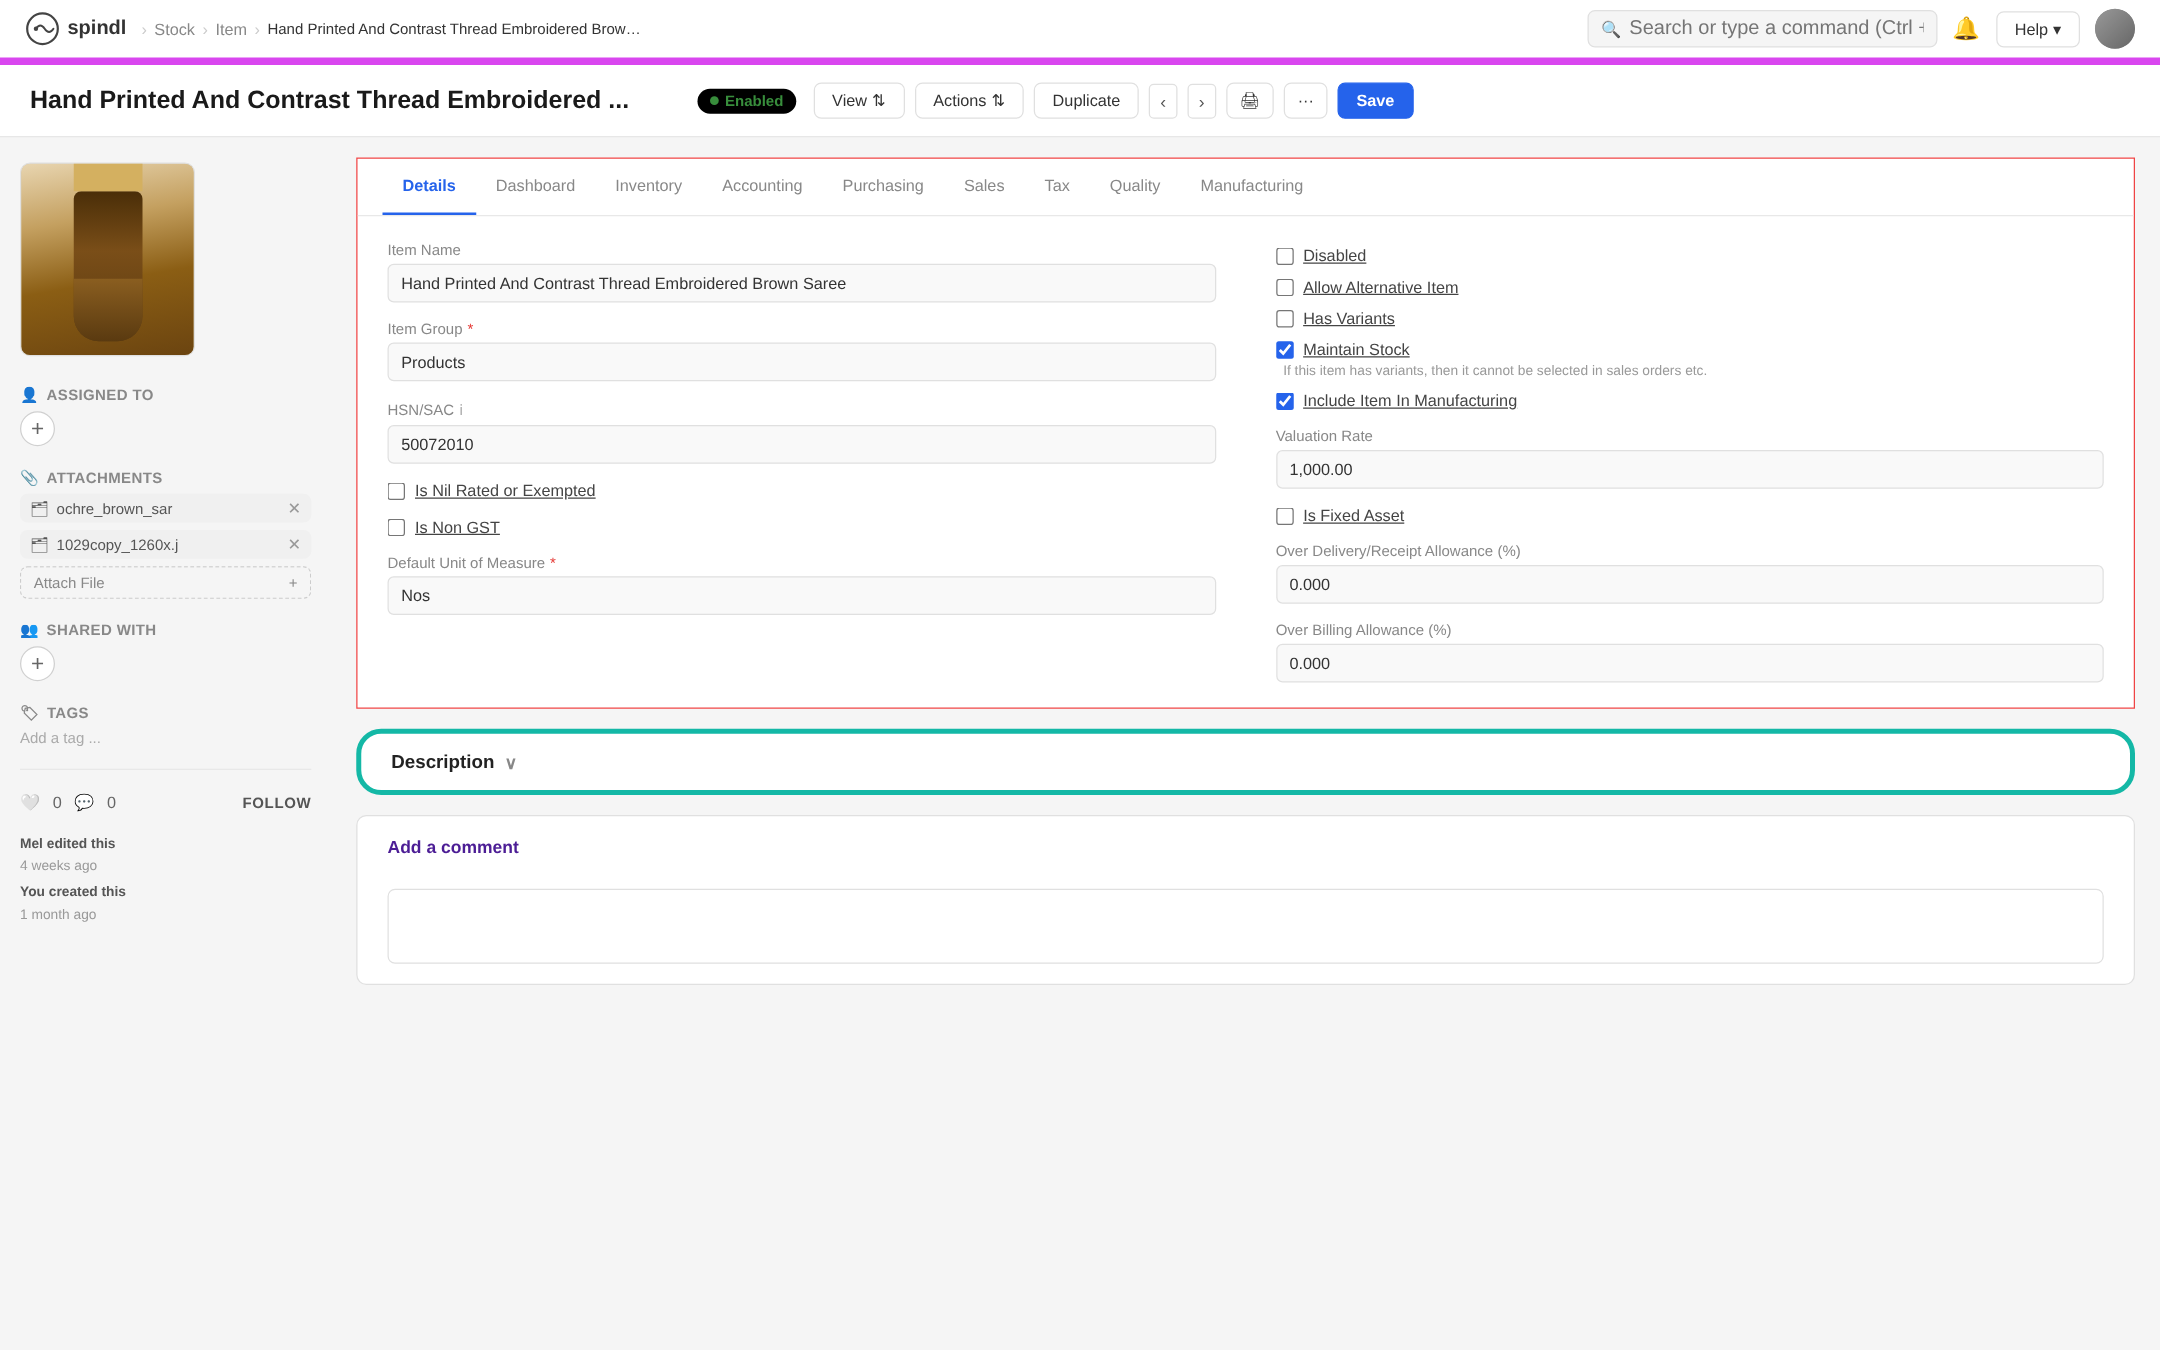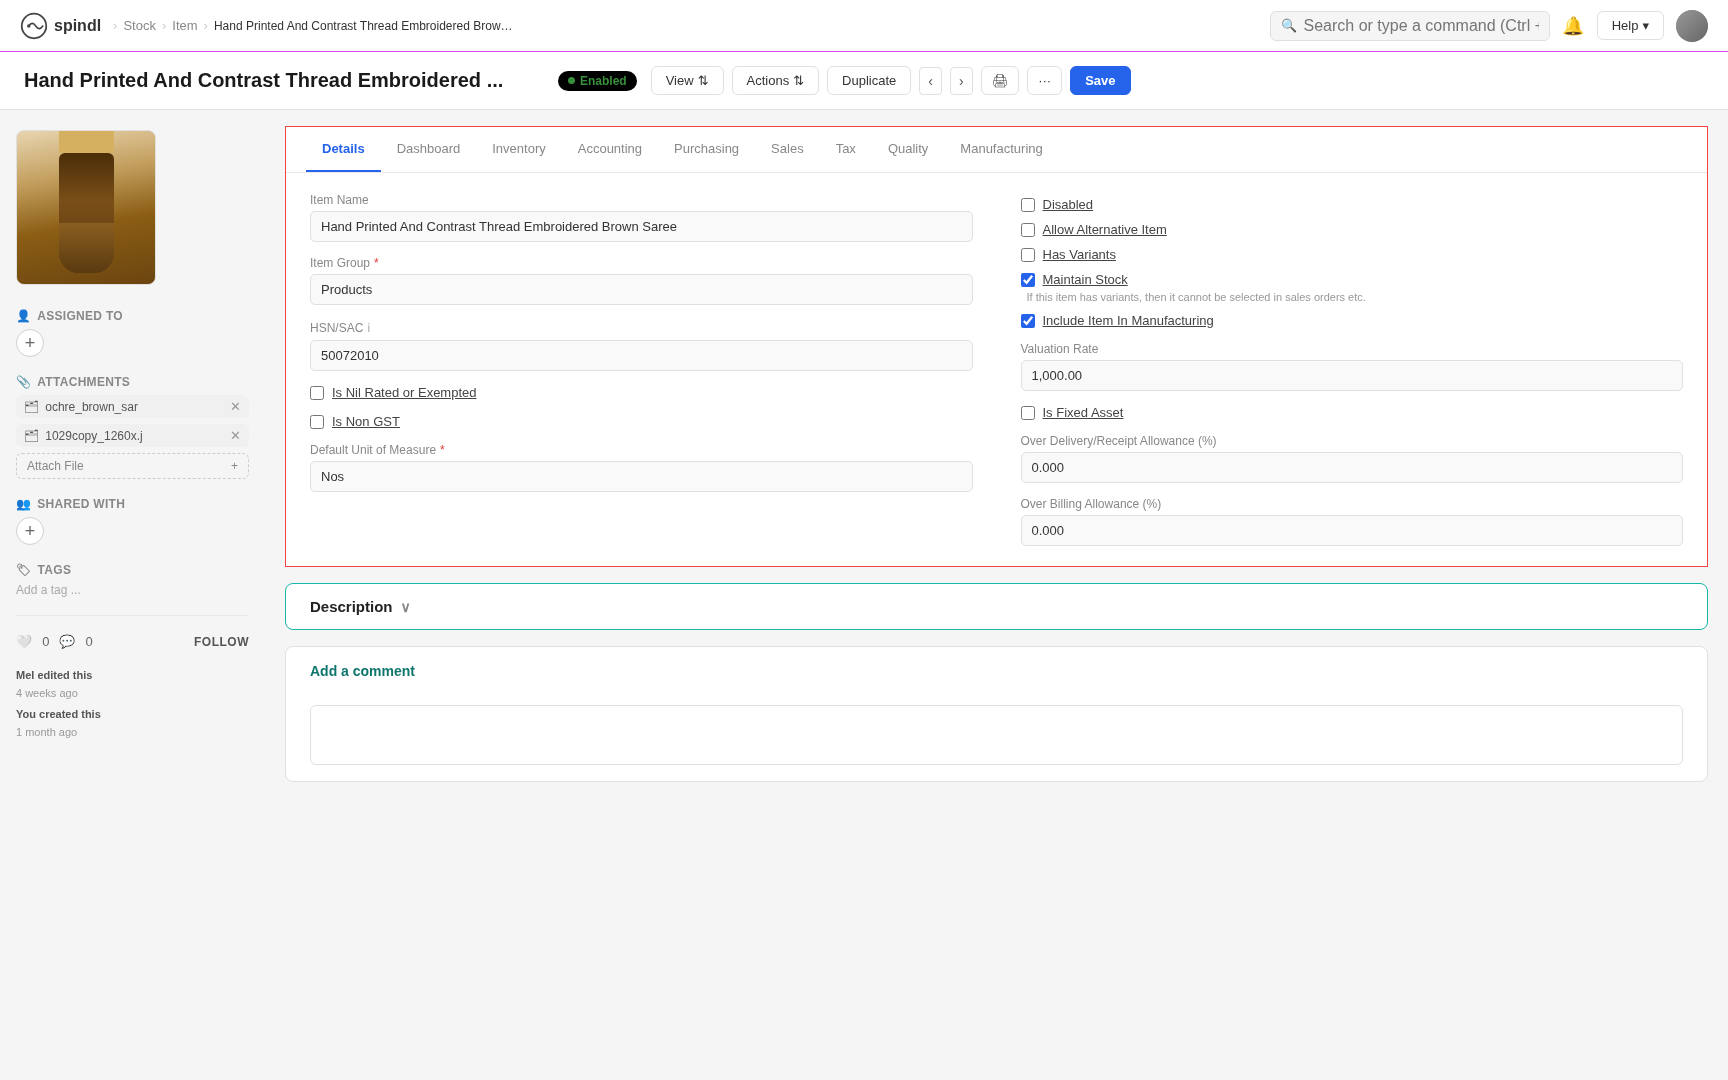--- a/index.html
+++ b/index.html
@@ -1,19 +1,19 @@
 <!DOCTYPE html>
 <html><head>
   <meta charset="utf-8">
   <style>
     * { box-sizing: border-box; margin: 0; padding: 0; }
     body { font-family: -apple-system, BlinkMacSystemFont, 'Segoe UI', sans-serif; background: #f5f5f5; color: #333; font-size: 13px; }
 
     
-    .topbar { display: flex; align-items: center; background: #fff; border-bottom: 1px solid #d946ef; padding: 0 20px; height: 52px; gap: 12px; }
+    .topbar { display: flex; align-items: center; background: #fff; border-bottom: 6px solid #d946ef; padding: 0 20px; height: 52px; gap: 12px; }
     .logo { display: flex; align-items: center; gap: 6px; font-weight: 700; font-size: 16px; color: #333; }
     .logo-icon { width: 28px; height: 28px; }
     .breadcrumb { display: flex; align-items: center; gap: 6px; font-size: 13px; color: #888; }
     .breadcrumb .active { color: #333; font-weight: 500; }
     .topbar-right { margin-left: auto; display: flex; align-items: center; gap: 12px; }
     .search-bar { display: flex; align-items: center; background: #f5f5f5; border: 1px solid #e0e0e0; border-radius: 6px; padding: 5px 10px; gap: 6px; width: 280px; cursor: text; }
     .search-bar input { border: none; background: transparent; outline: none; font-size: 16px; color: #6d28d9; width: 100%; }
     .notif-icon { font-size: 18px; color: #666; cursor: pointer; }
     .help-btn { display: flex; align-items: center; gap: 4px; font-size: 13px; color: #333; cursor: pointer; border: 1px solid #e0e0e0; border-radius: 6px; padding: 4px 10px; background: #fff; }
     .avatar { width: 32px; height: 32px; border-radius: 50%; background: #888; overflow: hidden; cursor: pointer; }
@@ -59,27 +59,27 @@
     .form-label { font-size: 12px; color: #888; font-weight: 500; display: flex; align-items: center; gap: 4px; }
     .required { color: #e53935; }
     .form-input { border: 1px solid #e0e0e0; border-radius: 5px; padding: 7px 10px; font-size: 13px; color: #333; background: #f9f9f9; outline: none; width: 100%; }
     .checkbox-group { display: flex; flex-direction: column; gap: 10px; padding-top: 4px; }
     .checkbox-row { display: flex; align-items: center; gap: 8px; font-size: 13px; color: #444; cursor: pointer; text-decoration: underline; }
     .checkbox-row input[type="checkbox"] { width: 14px; height: 14px; cursor: pointer; accent-color: #2563eb; }
     .checkbox-hint { font-size: 11px; color: #999; margin-left: 6px; margin-top: -6px; }
     .info-icon { font-size: 12px; color: #aaa; cursor: pointer; }
 
     
-    .desc-section { background: #fff; border-radius: 8px; border: 1px solid #14b8a6; }
+    .desc-section { background: #fff; border-radius: 20px; border: 4px solid #14b8a6; }
     .desc-header { display: flex; align-items: center; gap: 8px; padding: 14px 24px; cursor: pointer; font-weight: 700; font-size: 15px; color: #222; }
     .desc-chevron { font-size: 14px; color: #888; }
 
     
     .comment-section { background: #fff; border-radius: 8px; border: 1px solid #e0e0e0; padding: 16px 24px; }
-    .comment-label { font-size: 14px; font-weight: 600; color: #0f766e; margin-bottom: 26px; }
+    .comment-label { font-size: 14px; font-weight: 600; color: #4c1d95; margin-bottom: 26px; }
     .comment-box { border: 1px solid #e0e0e0; border-radius: 6px; min-height: 60px; padding: 10px; color: #bbb; font-size: 13px; }
   </style>
 </head>
 <body>
 
 <div class="topbar">
   <div class="logo">
     <svg class="logo-icon" viewBox="0 0 32 32" fill="none">
       <circle cx="16" cy="16" r="14" stroke="#444" stroke-width="2" fill="none"></circle>
       <path d="M10 16 Q14 10 18 16 Q22 22 26 16" stroke="#444" stroke-width="1.8" fill="none" stroke-linecap="round"></path>

